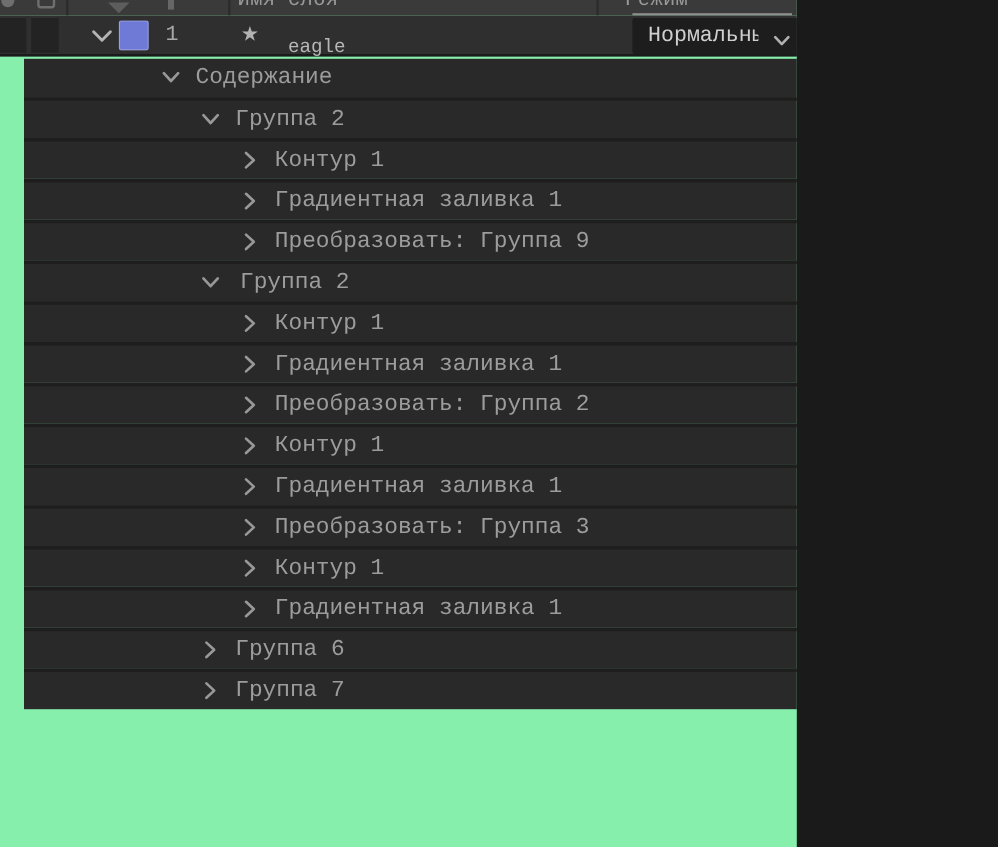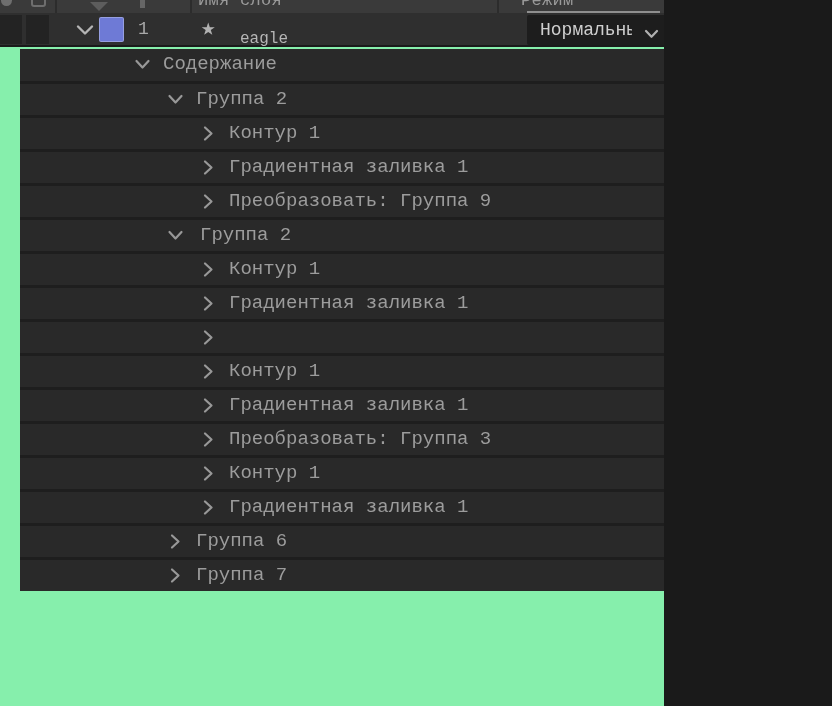--- a/index.html
+++ b/index.html
@@ -174,20 +174,21 @@
       </svg>
     </span>
     <span class="row-label" style="left: 209px;">Градиентная заливка 1</span>
   </div>
       <div class="row">
     <span class="chev collapsed" style="left: 180px;">
       <svg width="17" height="13" viewBox="0 0 17 13">
         <polyline points="2.5,3 8.5,9.5 14.5,3" fill="none" stroke="#989898" stroke-width="2.2" stroke-linecap="round" stroke-linejoin="round"></polyline>
       </svg>
     </span>
+    <span class="row-label" style="left: 209px;">Преобразовать: Группа 2</span>
   </div>
       <div class="row">
     <span class="chev collapsed" style="left: 180px;">
       <svg width="17" height="13" viewBox="0 0 17 13">
         <polyline points="2.5,3 8.5,9.5 14.5,3" fill="none" stroke="#989898" stroke-width="2.2" stroke-linecap="round" stroke-linejoin="round"></polyline>
       </svg>
     </span>
     <span class="row-label" style="left: 209px;">Контур 1</span>
   </div>
       <div class="row">

